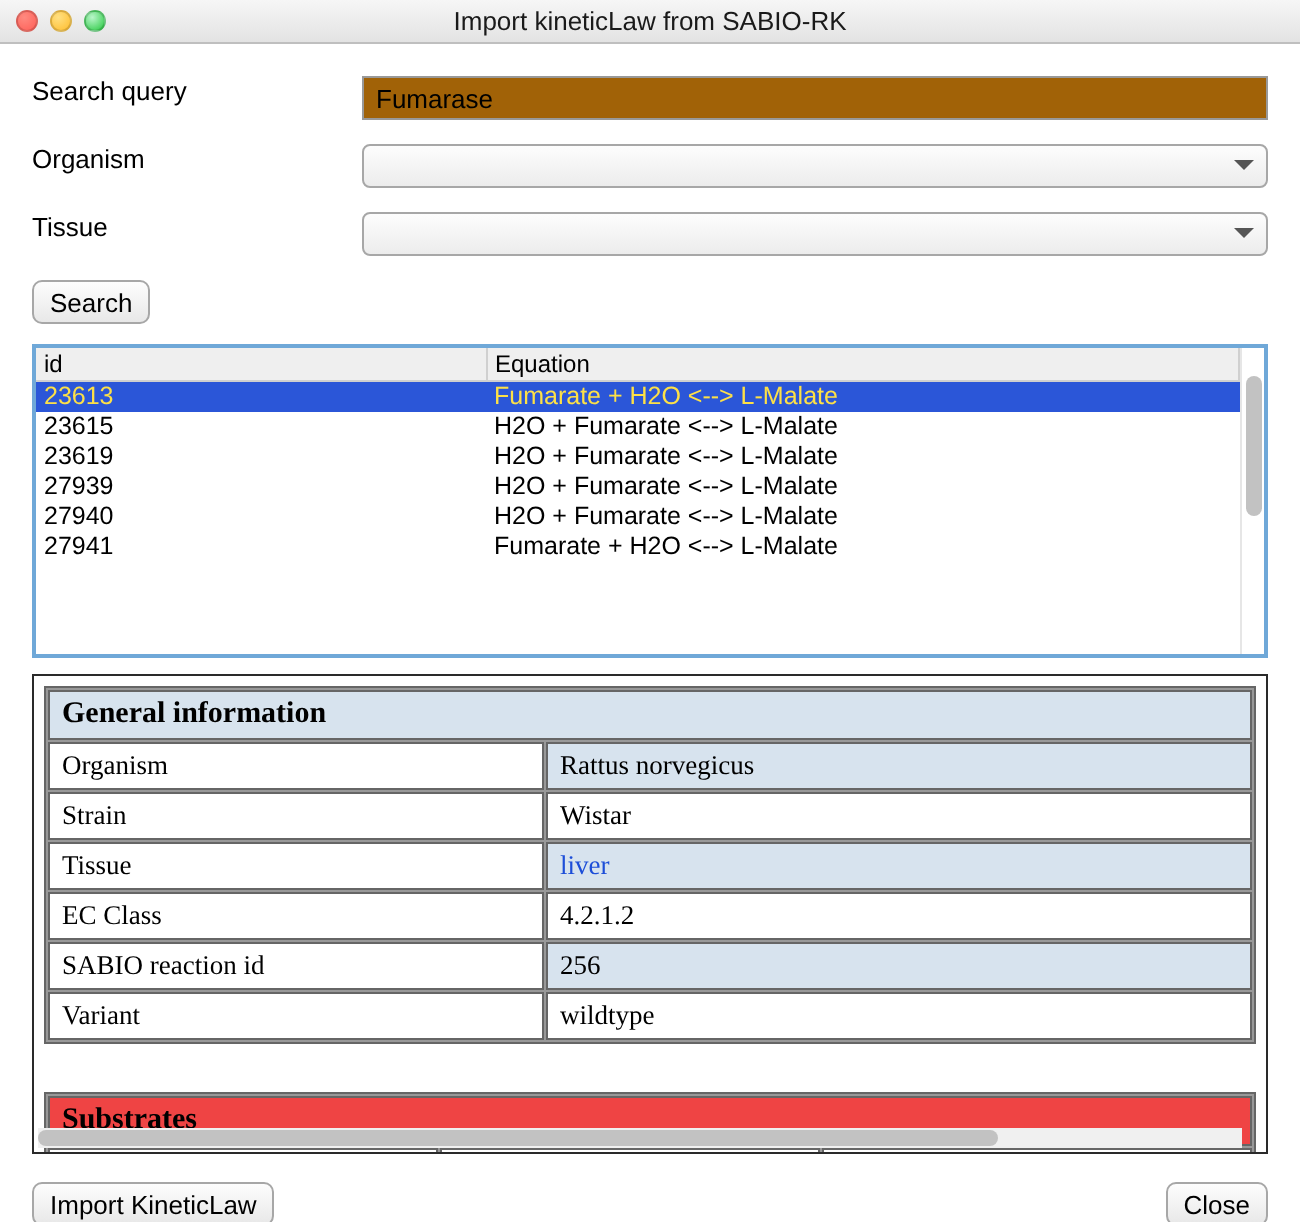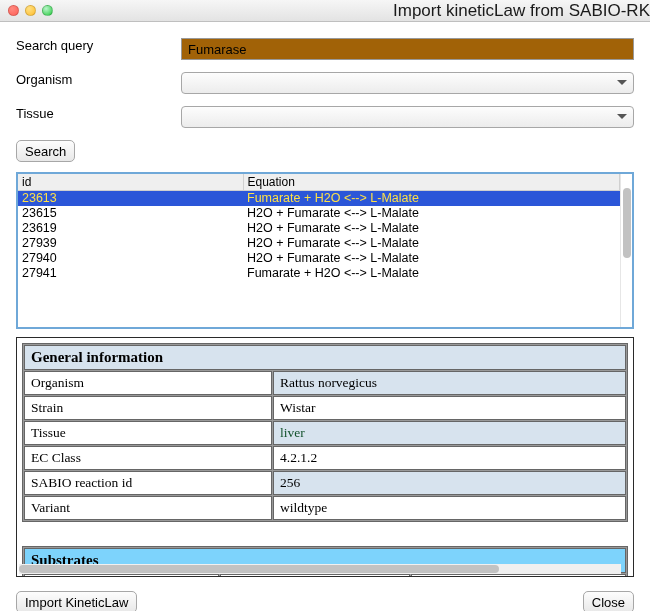--- a/index.html
+++ b/index.html
@@ -20,22 +20,22 @@
     gap: 6px;
     margin-left: 8px;
   }
   .tl-dot { width: 11px; height: 11px; border-radius: 50%; border: 0.5px solid rgba(0,0,0,0.15); }
   .tl-red { background: radial-gradient(circle at 35% 30%, #ff8a80, #ff5f57); }
   .tl-yel { background: radial-gradient(circle at 35% 30%, #ffe082, #ffbd2e); }
   .tl-grn { background: radial-gradient(circle at 35% 30%, #b9f6ca, #28c940); }
   .tl-title {
     position: absolute;
     left: 0; right: 0;
-    text-align: right;
-    font-size: 17px;
+    text-align: center;
+    font-size: 13px;
     color: #1a1a1a;
   }
 
   .window-body { padding: 16px 16px 8px 16px; }
 
   .form-row { display: flex; align-items: flex-start; margin-bottom: 12px; }
   .form-label { width: 165px; font-size: 13px; }
   .form-input {
     flex: 1;
     height: 22px;
@@ -150,41 +150,41 @@
   }
   .info-header th {
     font-weight: bold;
     font-size: 15px;
     font-family: Georgia, "Times New Roman", serif;
     background: #d7e3ee;
   }
   .hl { background: #d7e3ee !important; }
   .bold { font-weight: bold; }
   .serif { font-family: Georgia, "Times New Roman", serif; }
-  .link { color: #14532d; }
+  .link { color: #1d4ed8; }
   .col-key { width: 248px; }
 
   .sub-table {
     width: 100%;
     border-collapse: separate;
     border-spacing: 1px;
     border: 1px solid #666;
     background: #999;
   }
   .sub-table th, .sub-table td {
     background: #fff;
     border: 1px solid #666;
     font-family: Georgia, "Times New Roman", serif;
     font-size: 14px;
     text-align: left;
     padding: 3px 6px;
     font-weight: bold;
   }
   .sub-header th {
-    background: #7dd3fc;
+    background: #ef4444;
     font-size: 15px;
   }
 
   .hbar {
     position: absolute;
     left: 2px; right: 12px; bottom: 2px;
     height: 10px;
     background: #f0f0f0;
   }
   .hbar-thumb {

